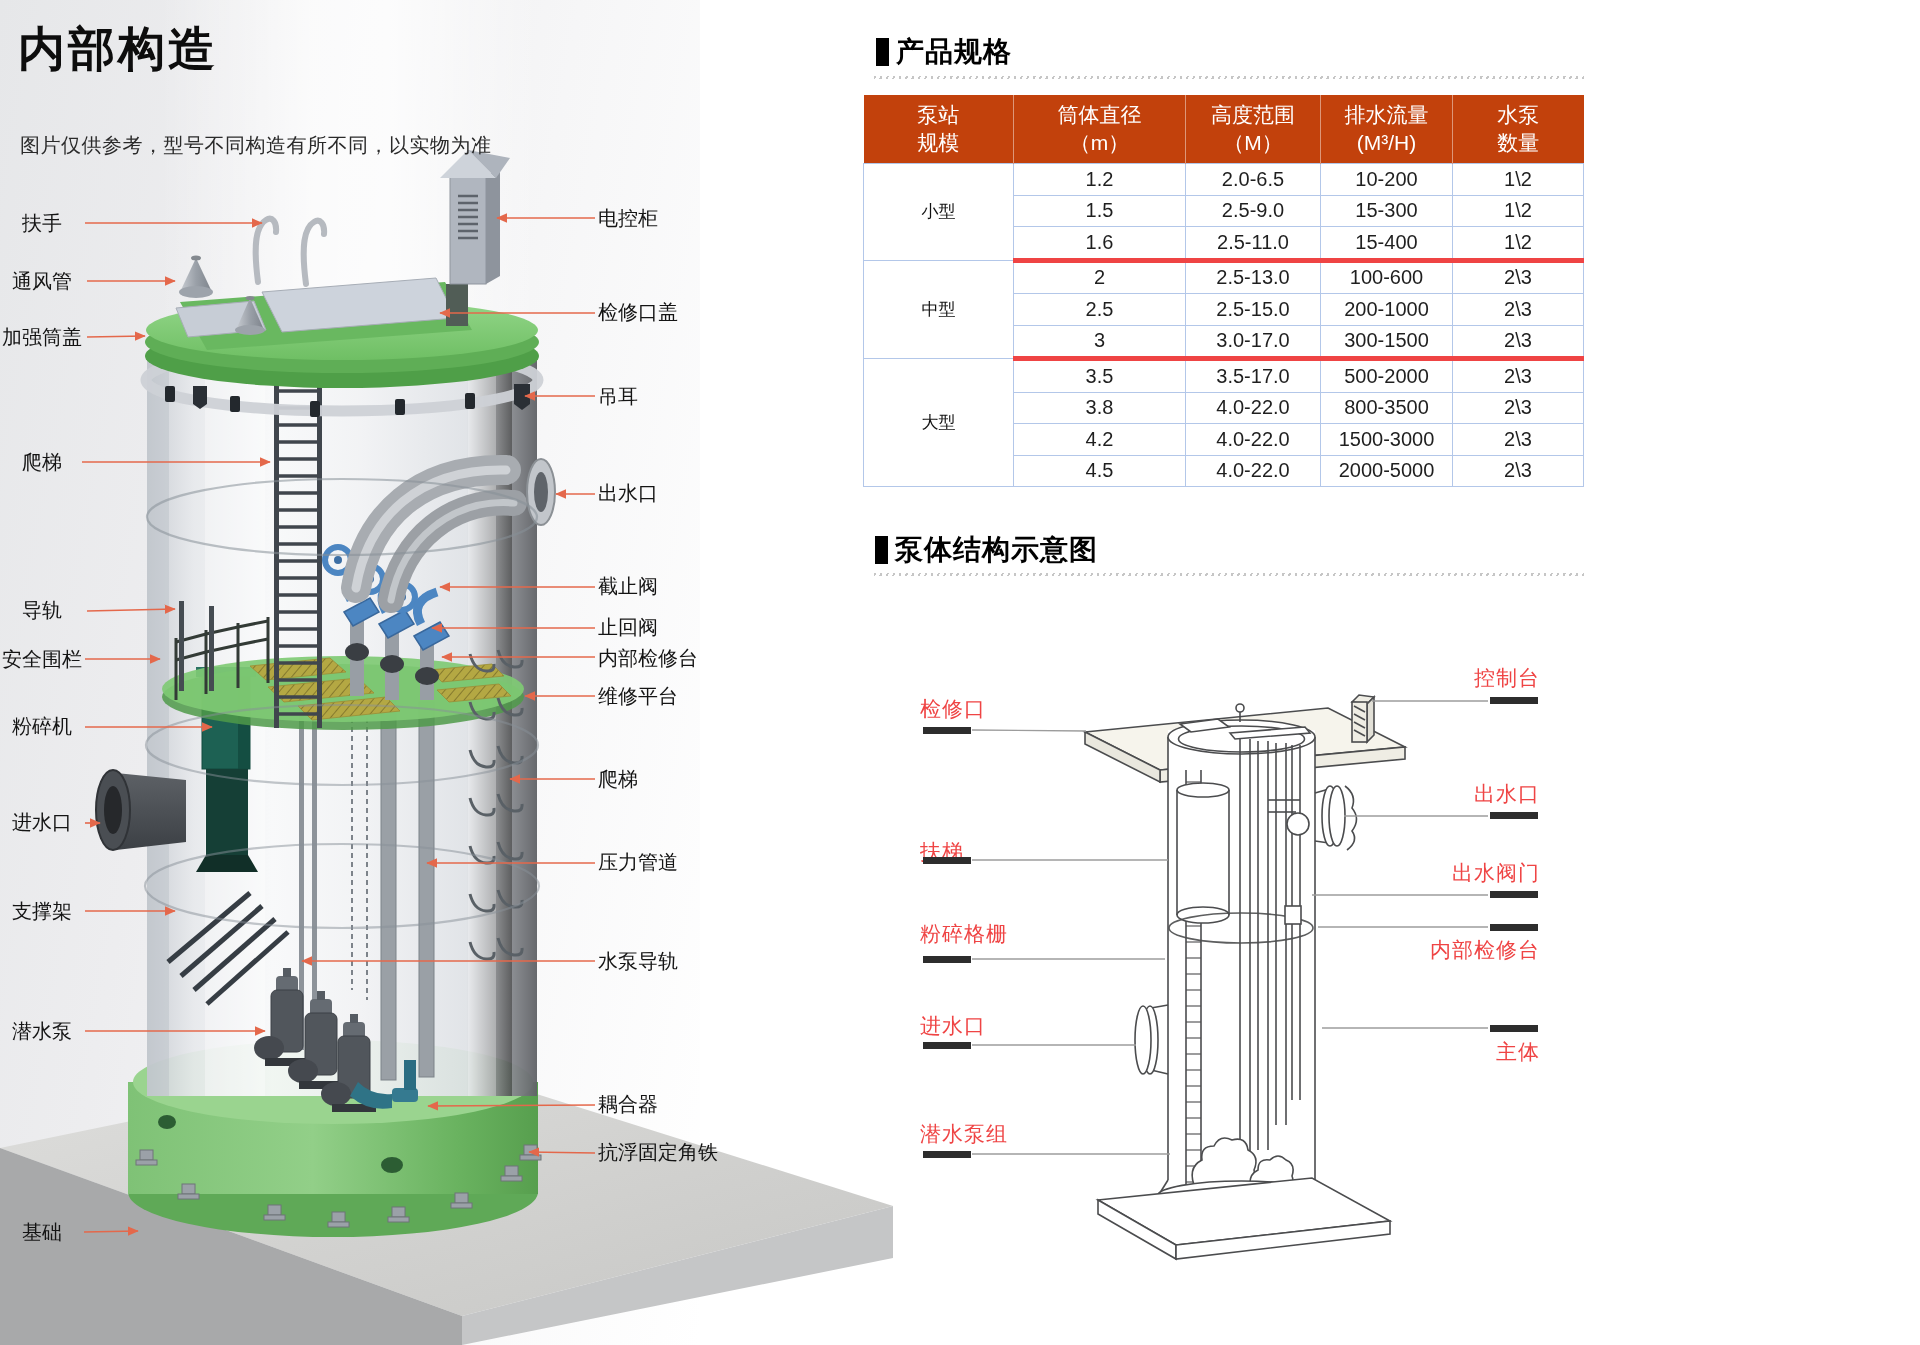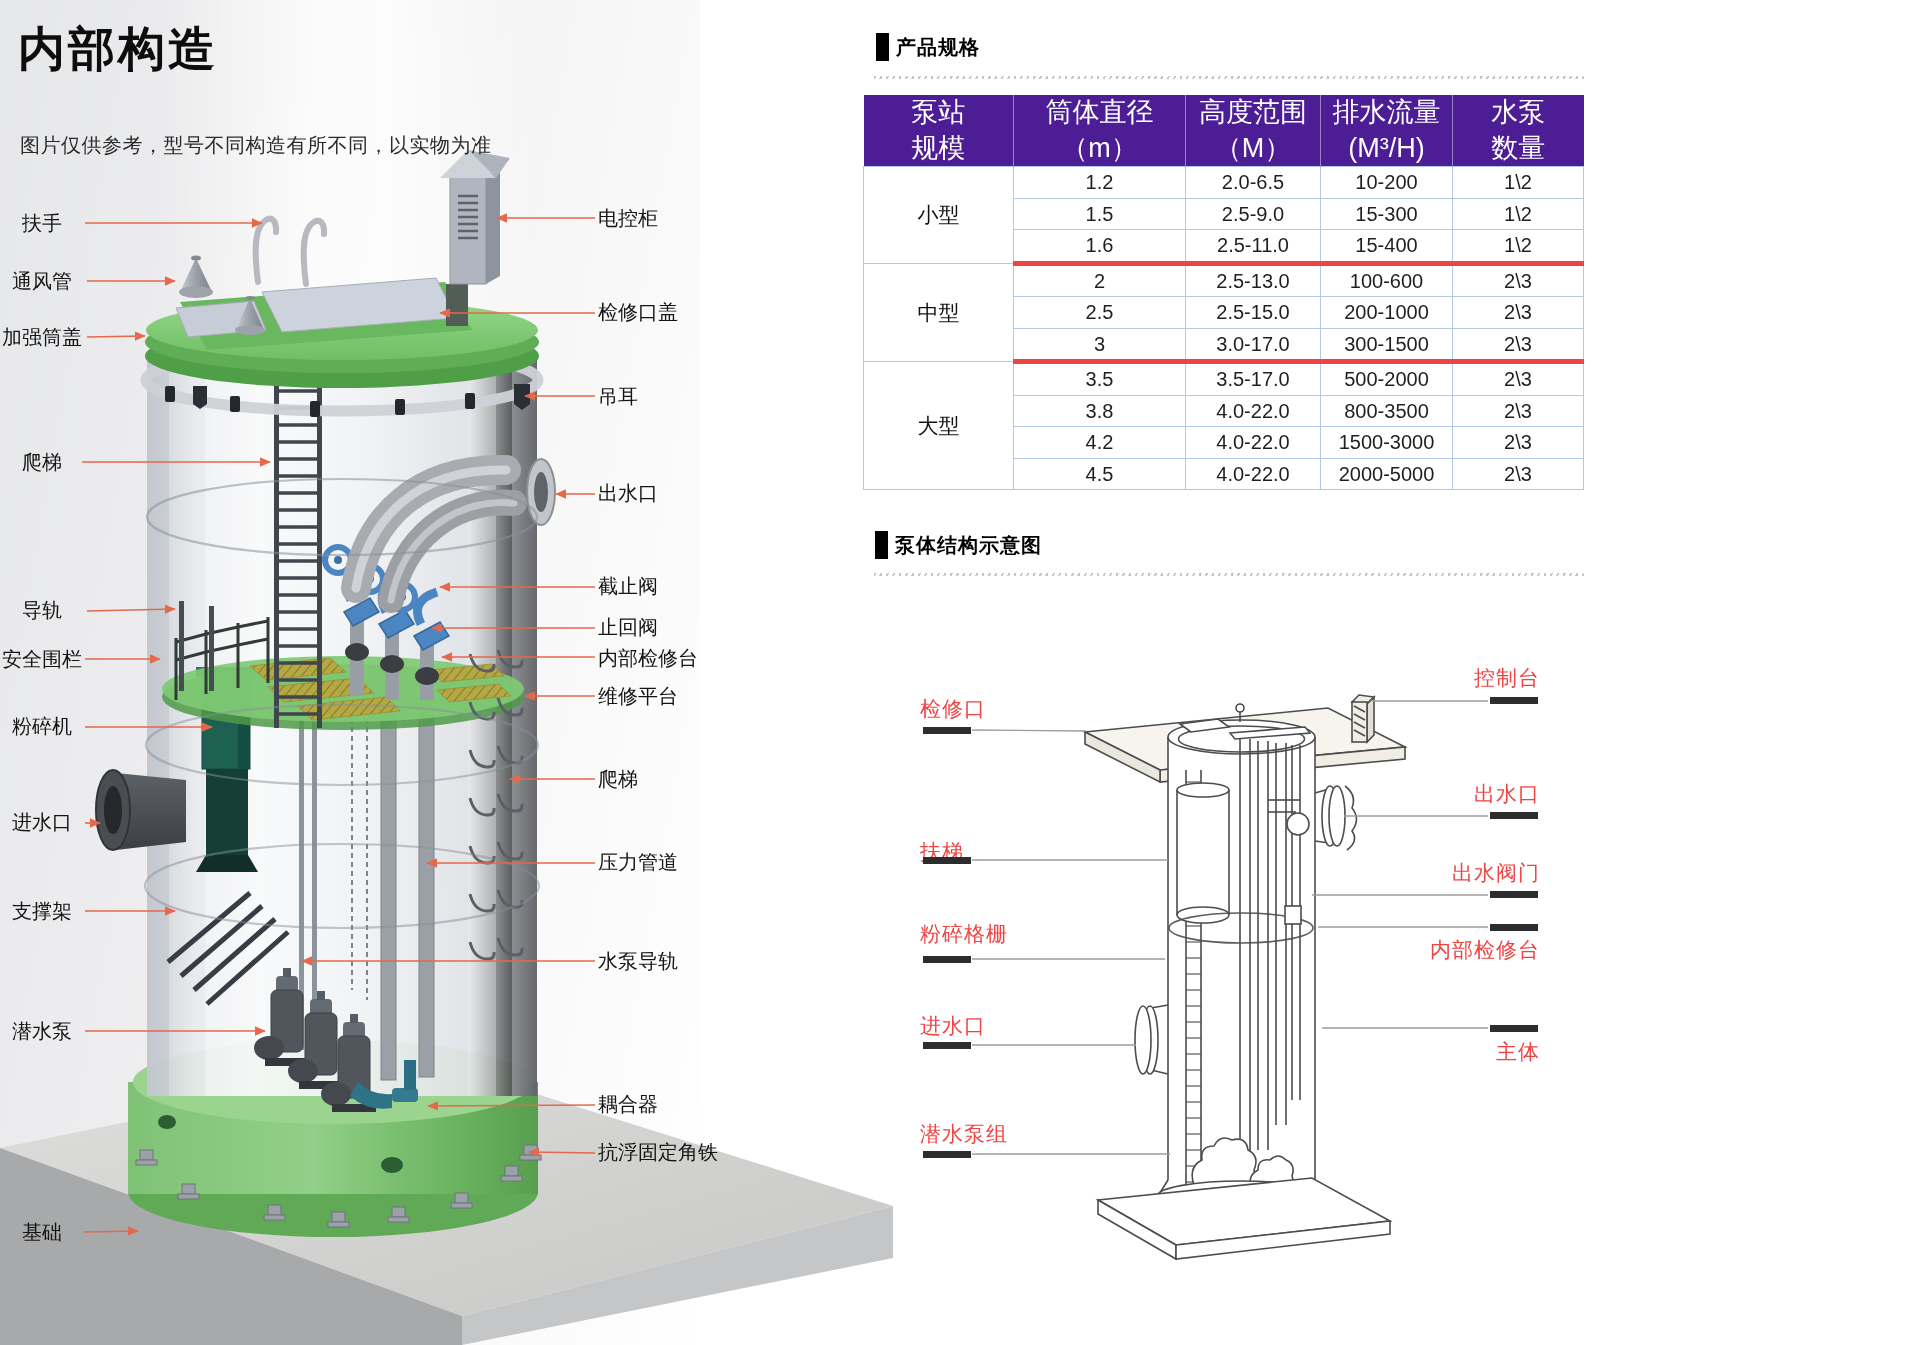--- a/index.html
+++ b/index.html
@@ -10,28 +10,28 @@
   #photo-bg{left:0;top:0;width:700px;height:1345px;
     background:linear-gradient(100deg,#e6e7e9 0%,#ededef 30%,#f6f6f7 62%,#ffffff 100%);}
   #photo-bg2{left:160px;top:0;width:380px;height:1120px;
     background:linear-gradient(90deg,rgba(255,255,255,0) 0%,rgba(255,255,255,.75) 40%,rgba(255,255,255,.8) 60%,rgba(255,255,255,0) 100%);}
   #main-title{left:18px;top:18px;font-size:47px;font-weight:900;color:#0d0d0d;letter-spacing:3px;}
   #subtitle{left:20px;top:84px;font-size:20px;color:#2a2a2a;letter-spacing:.5px;margin-top:48px;}
   .label3d{font-size:20px;color:#141414;white-space:nowrap;line-height:20px;}
   .l3d{left:0;width:84px;text-align:center;}
   .r3d{left:598px;text-align:left;}
   
-  .sec-title{display:flex;align-items:center;font-size:20px;font-weight:700;color:#000;letter-spacing:1px;}
+  .sec-title{display:flex;align-items:center;font-size:28px;font-weight:700;color:#000;letter-spacing:1px;}
   .sec-title .bullet{width:13px;height:28px;background:#000;margin-right:7px;}
   .dash{height:3px;background-image:repeating-linear-gradient(110deg,#c6c6c6 0,#c6c6c6 2px,transparent 2px,transparent 6px);}
   table#spec{position:absolute;left:863px;top:95px;width:720px;border-collapse:collapse;table-layout:fixed;}
-  #spec thead th{height:68px;background:#4c1d95;color:#fff;font-size:27px;font-weight:500;line-height:1.32;text-align:center;vertical-align:middle;padding:0;}
+  #spec thead th{height:68px;background:#c2410c;color:#fff;font-size:21px;font-weight:500;line-height:1.32;text-align:center;vertical-align:middle;padding:0;}
   #spec thead th + th{border-left:1px solid rgba(255,255,255,.45);}
   #spec tbody td{height:30.5px;border:1px solid #b3c7e9;font-size:20px;color:#1f1f1f;text-align:center;vertical-align:middle;padding:0;background:#fff;}
-  #spec tbody td.group{font-size:21px;color:#111;}
+  #spec tbody td.group{font-size:17px;color:#111;}
   #spec tbody tr.gend td{border-bottom:5px solid #ef4444;}
   
   .labelsc{font-size:21px;color:#ef4444;white-space:nowrap;letter-spacing:1px;line-height:26px;}
   .lsc{left:920px;text-align:left;}
   .rsc{left:1340px;width:200px;text-align:right;}
   .bar{width:48px;height:7px;background:#2d2d2d;}
   svg{position:absolute;left:0;top:0;pointer-events:none;}
 </style>
 </head>
 <body>

